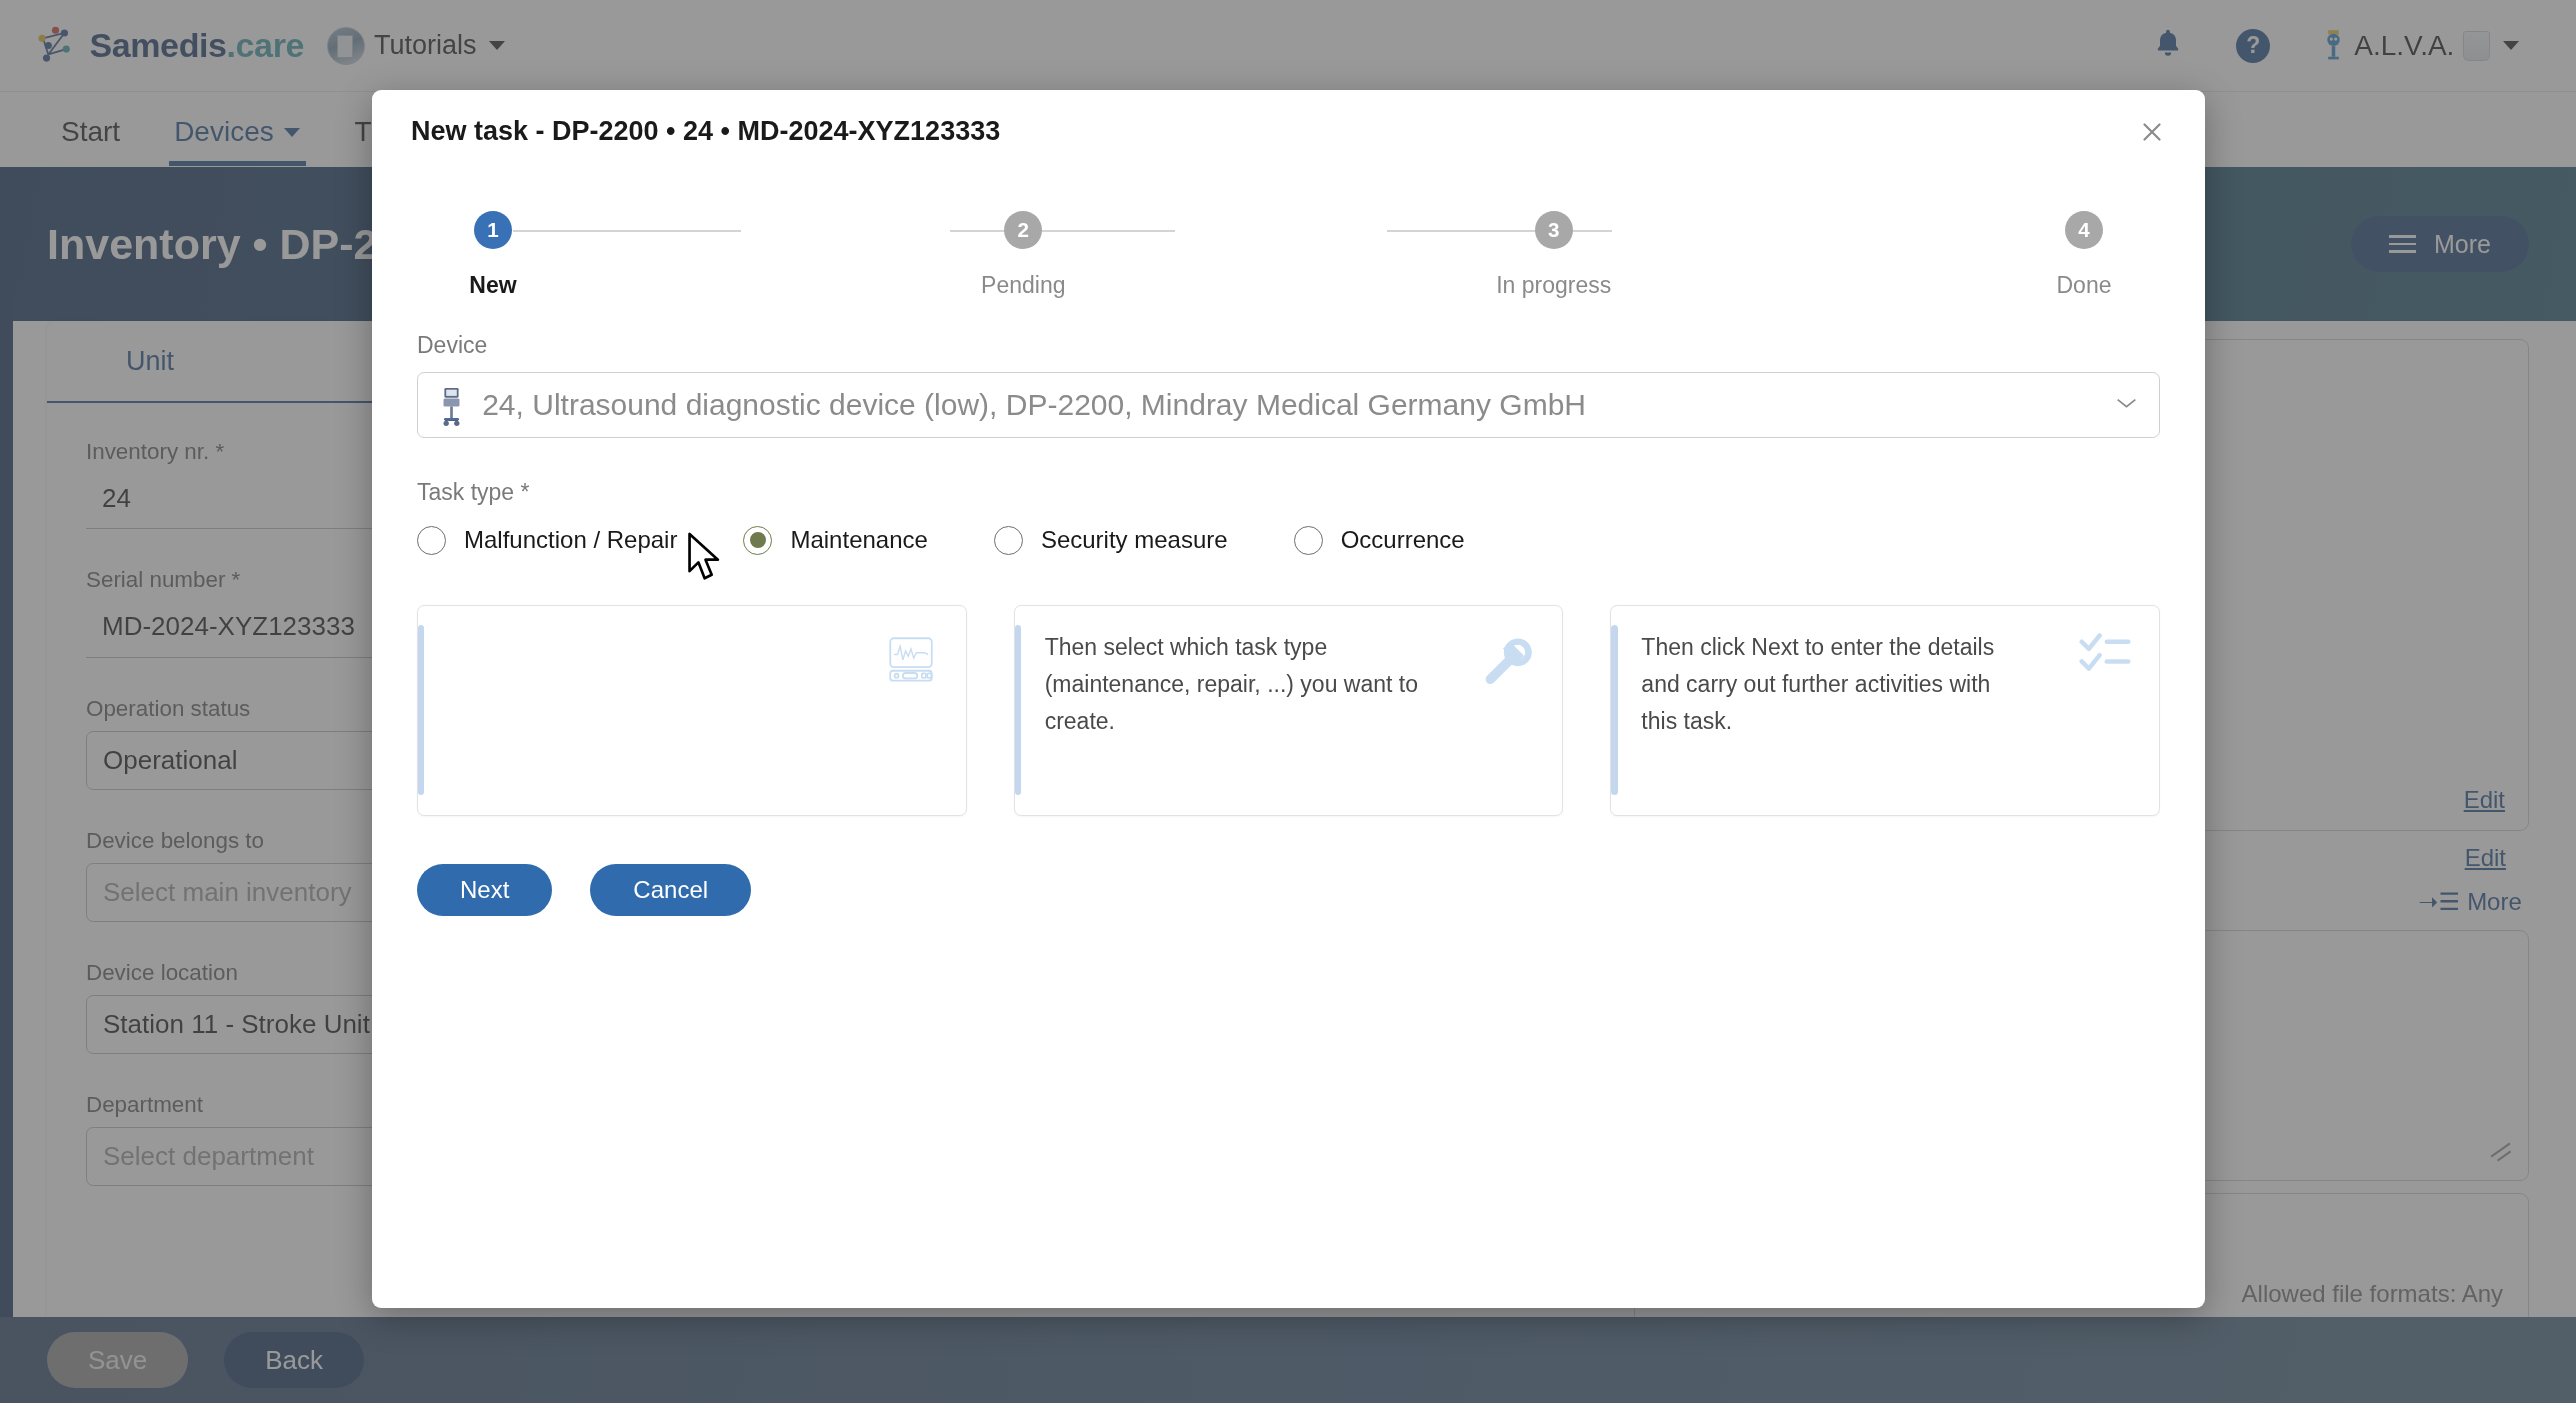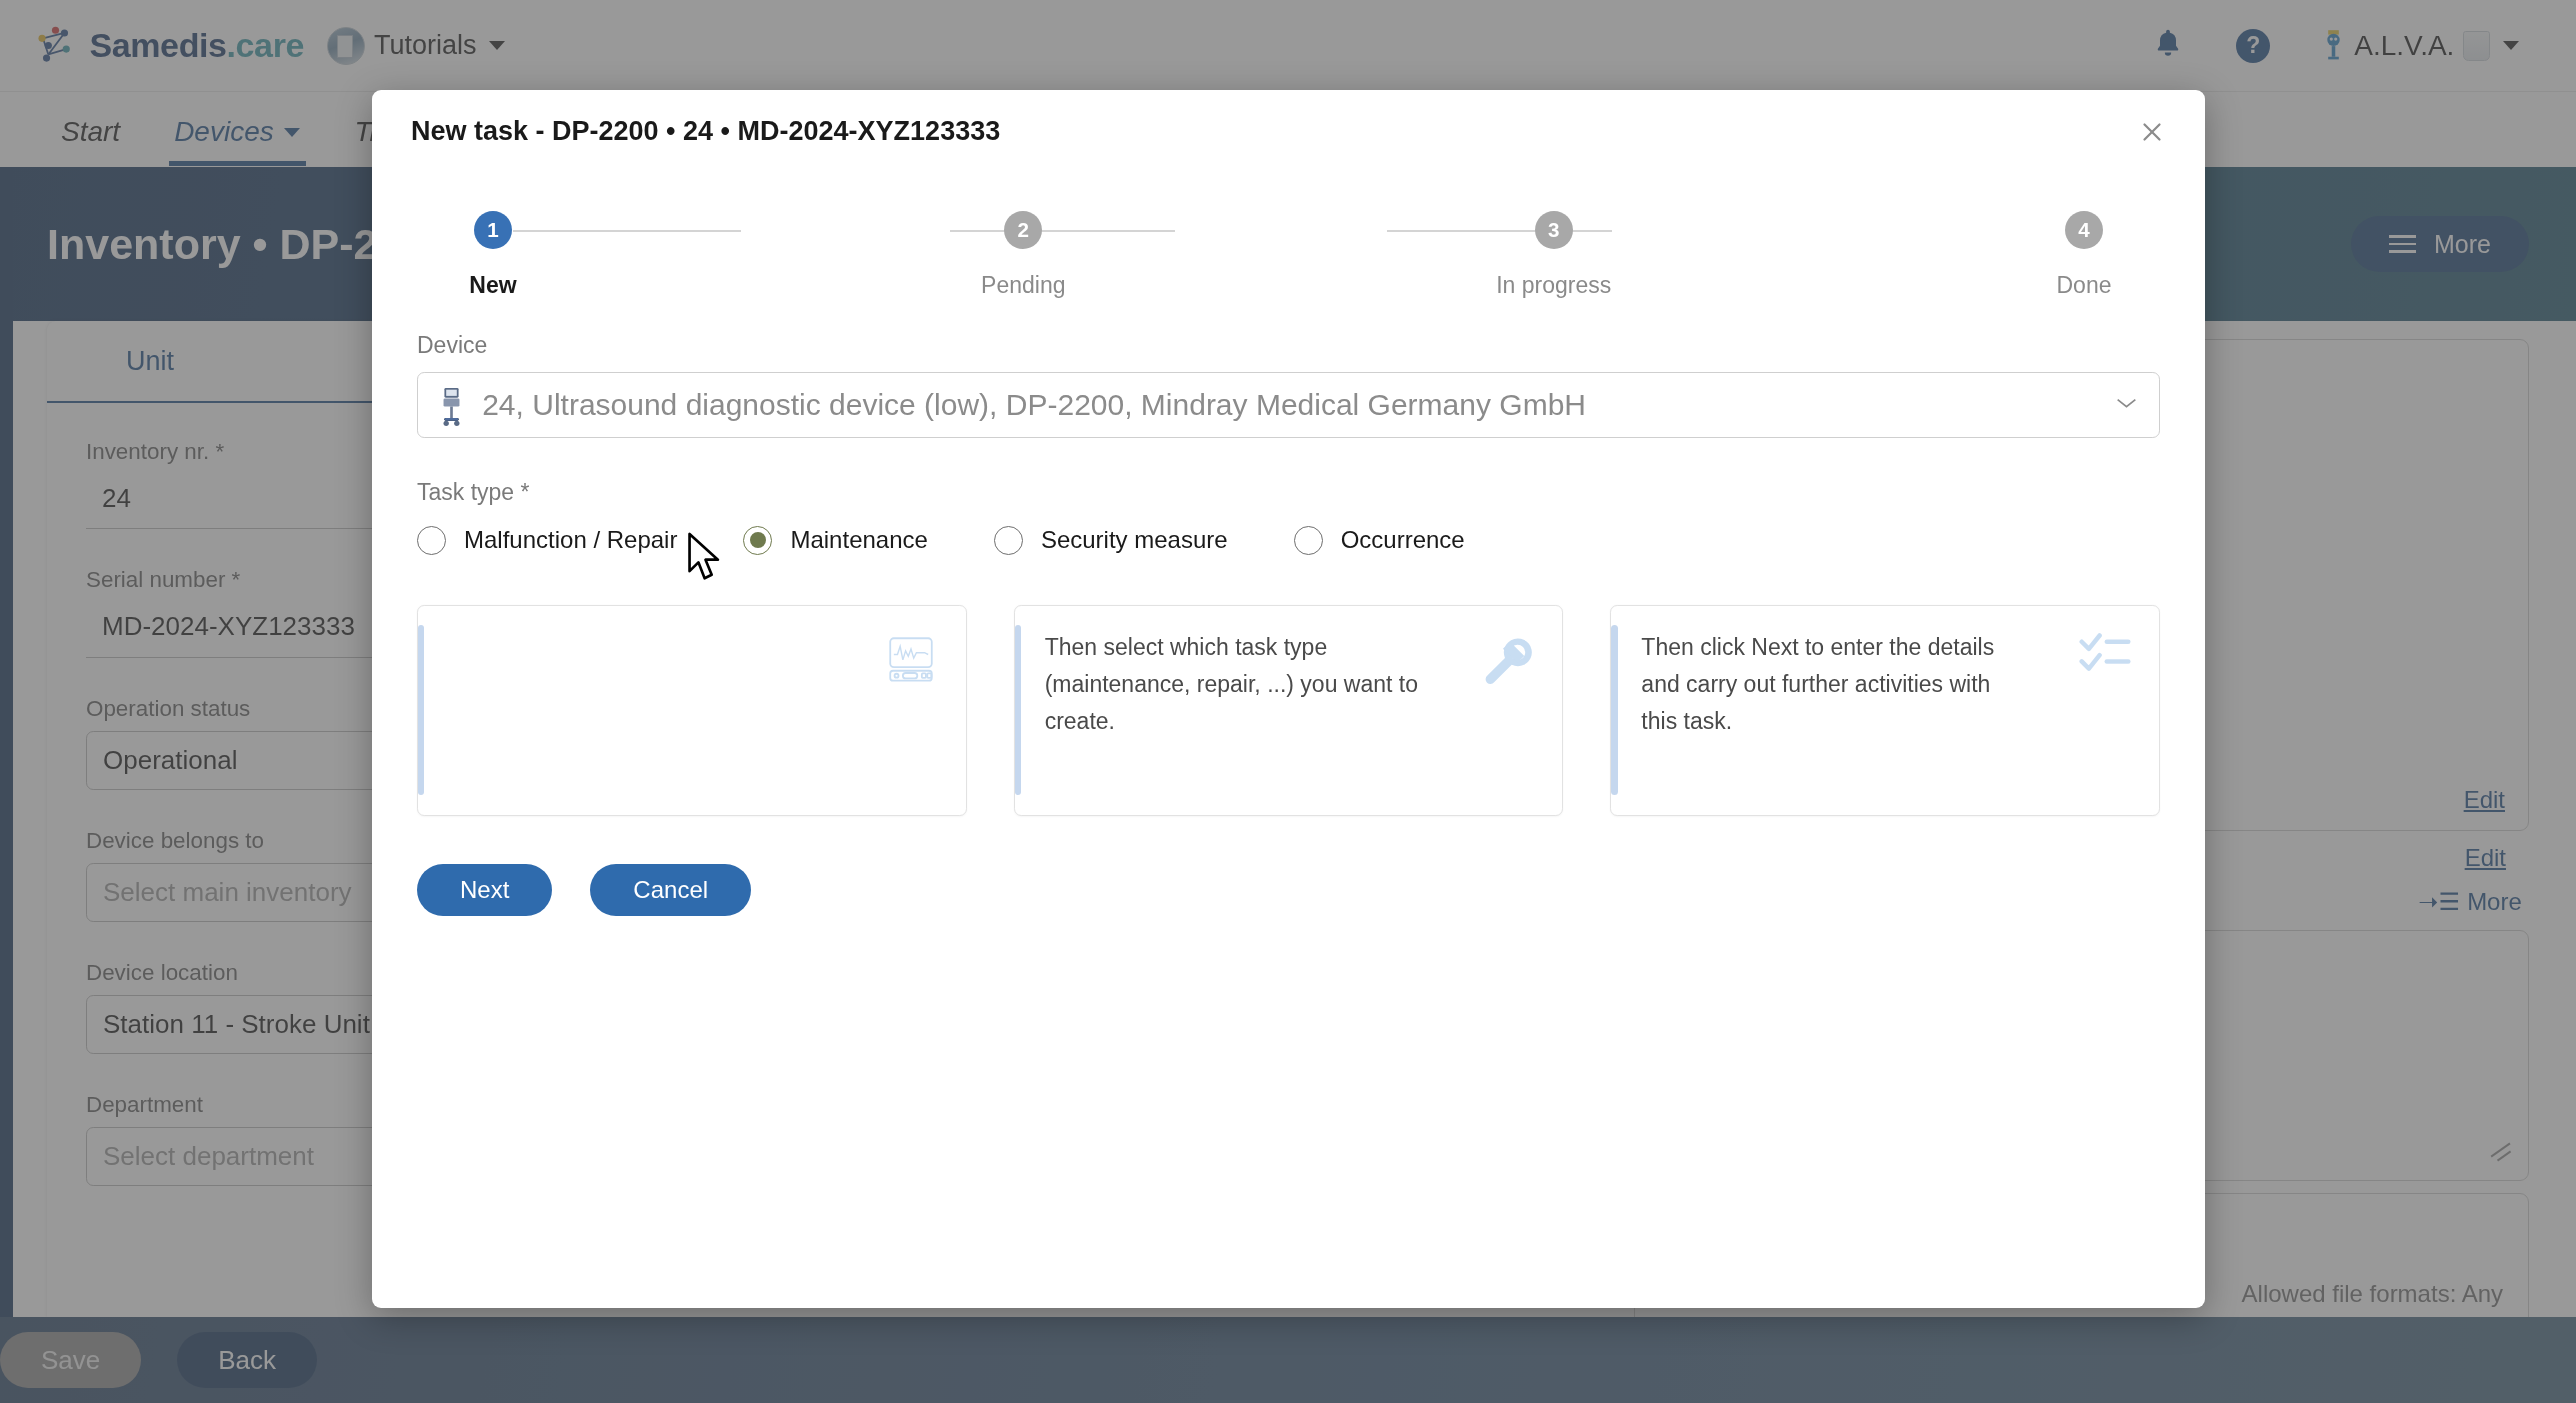--- a/index.html
+++ b/index.html
@@ -50,21 +50,21 @@
     border: 0.9px solid #c8cfd6; border-radius: 2.7px 2.7px 5.4px 5.4px;
   }
 
   .navbar {
     position: absolute; top: 92px; left: 0; right: 0; height: 74px;
     display: flex; align-items: flex-end; padding-left: 34px; gap: 0;
     background: #fff;
   }
   .nav-item {
     font-size: 28px; color: #212121; padding: 0 27px 18px 27px; position: relative;
-    display: flex; align-items: center; gap: 10.7px; font-style: italic;
+    display: flex; align-items: center; gap: 10.7px;
   }
   .nav-item.active { color: #1f4f87; }
   .nav-item.active::after {
     content: ""; position: absolute; left: 21.5px; right: 21.5px; bottom: 0;
     height: 5.4px; background: #1f4f87;
   }
   .nav-caret { width: 0; height: 0; border-left: 8px solid transparent; border-right: 8px solid transparent; border-top: 9.8px solid #1f4f87; }
 
   .page-hero {
     position: absolute; top: 167px; left: 0; right: 0; height: 154px;
@@ -123,21 +123,21 @@
   .resize-grip { position: absolute; right: 16px; bottom: 12.5px; width: 23px; height: 18px; }
   .resize-grip i { display: block; height: 1.8px; background: #8d8d8d; margin-bottom: 3.6px; transform: rotate(-35deg); }
   .resize-grip i:nth-child(1){ width: 23px; }
   .resize-grip i:nth-child(2){ width: 16px; margin-left: 7.2px; }
   .upload-hint { position: absolute; left: 25px; top: 23px; font-size: 24px; color: #6f6f6f; }
   .formats-hint { position: absolute; right: 25px; top: 86px; font-size: 24px; color: #6f6f6f; }
 
   .footerbar {
     position: absolute; left: 0; right: 0; bottom: 0; height: 86px;
     background: linear-gradient(100deg,#2f4a6a 0%,#3d5d7d 60%,#46677f 100%);
-    display: flex; align-items: center; gap: 36px; 
+    display: flex; align-items: center; gap: 36px; padding-left: 47px;
   }
   .btn-pill {
     border-radius: 894px; height: 56px; padding: 0 41px; display: flex;
     align-items: center; justify-content: center; font-size: 26px; color: #fff;
   }
   .btn-save { background: #8e8e8e; color: #efefef; }
   .btn-back { background: #17365e; }
   .left-rail { position:absolute; left:0; top:167px; bottom:0; width: 12.5px; background:#17365e; }
 
   

